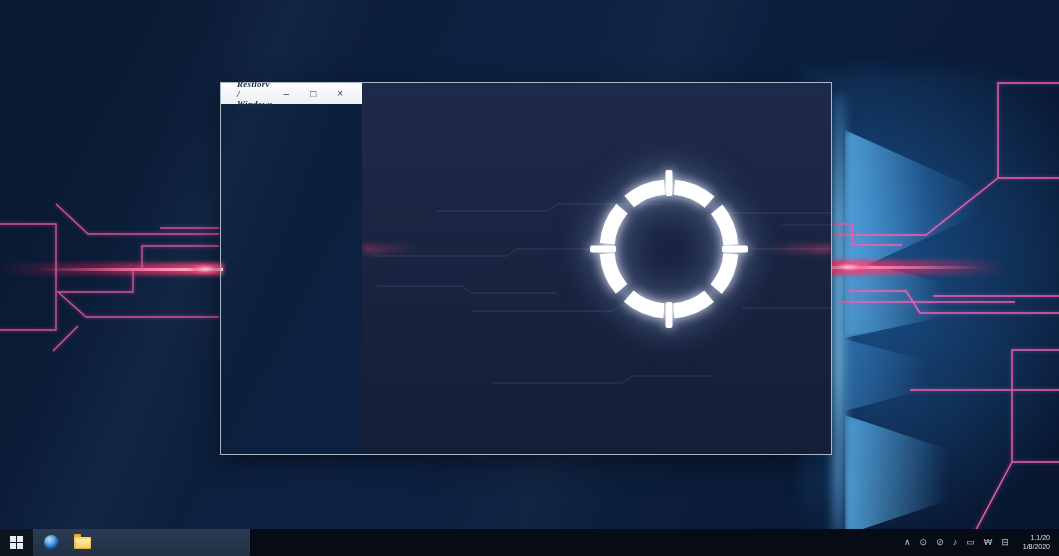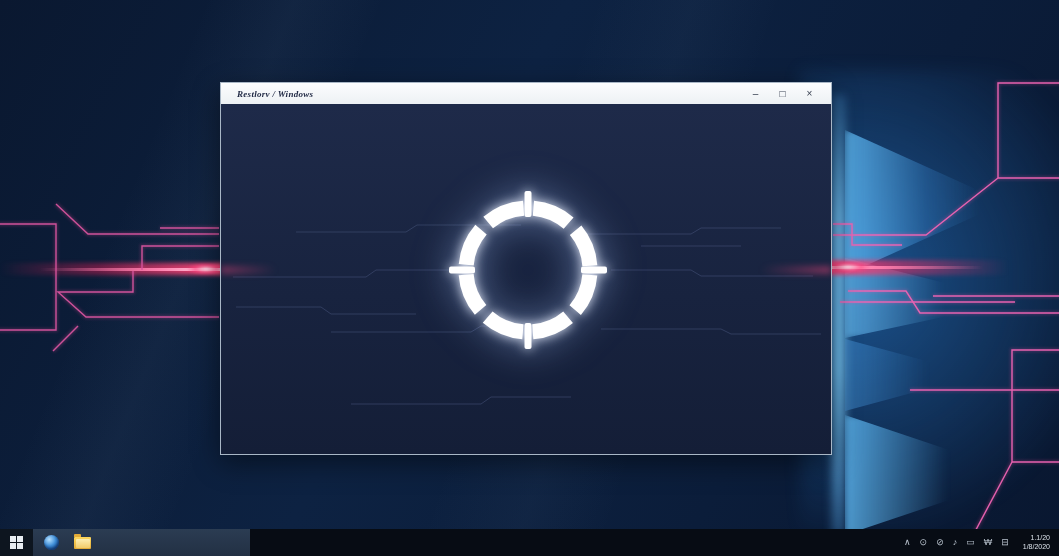--- a/index.html
+++ b/index.html
@@ -46,21 +46,21 @@
     background:linear-gradient(90deg, rgba(255,60,115,.95), rgba(255,40,95,.5) 40%, rgba(255,40,95,0) 95%);
     filter:blur(2px);}
   .beam-right-core{position:absolute;left:828px;top:266px;width:155px;height:3px;
     background:linear-gradient(90deg,#ffe2ec,#ff7fae 30%, rgba(255,90,140,0));}
   .hot-right{position:absolute;left:824px;top:261px;width:48px;height:12px;
     background:radial-gradient(closest-side, rgba(255,236,243,.95), rgba(255,70,130,.65) 55%, transparent);filter:blur(1px);}
   
   .traces{position:absolute;inset:0;}
   
   .window{position:absolute;left:220px;top:82px;width:612px;height:373px;
-    border:1px solid #a9b7c6;box-sizing:border-box;display:flex;flex-direction:column;
+    border:1px solid #a9b7c6;box-sizing:border-box;display:flex;flex-direction:row;
     box-shadow:0 8px 26px rgba(0,0,0,.45);z-index:20;}
   .titlebar{height:21px;flex:0 0 21px;background:linear-gradient(#fcfdfe,#edf1f4);
     display:flex;align-items:center;padding:0 8px 0 16px;}
   .title{font-family:"Liberation Serif",serif;font-size:9px;font-weight:bold;font-style:italic;
     color:#222b46;letter-spacing:.3px;}
   .controls{margin-left:auto;display:flex;}
   .ctrl{width:27px;text-align:center;font-size:10px;color:#3a4252;line-height:21px;cursor:default;user-select:none;}
   .winbody{flex:1;position:relative;overflow:hidden;
     background:linear-gradient(180deg,#1e2a49 0%,#18233f 55%,#141e37 100%);}
   .bleed{position:absolute;height:8px;top:162px;filter:blur(3px);}

